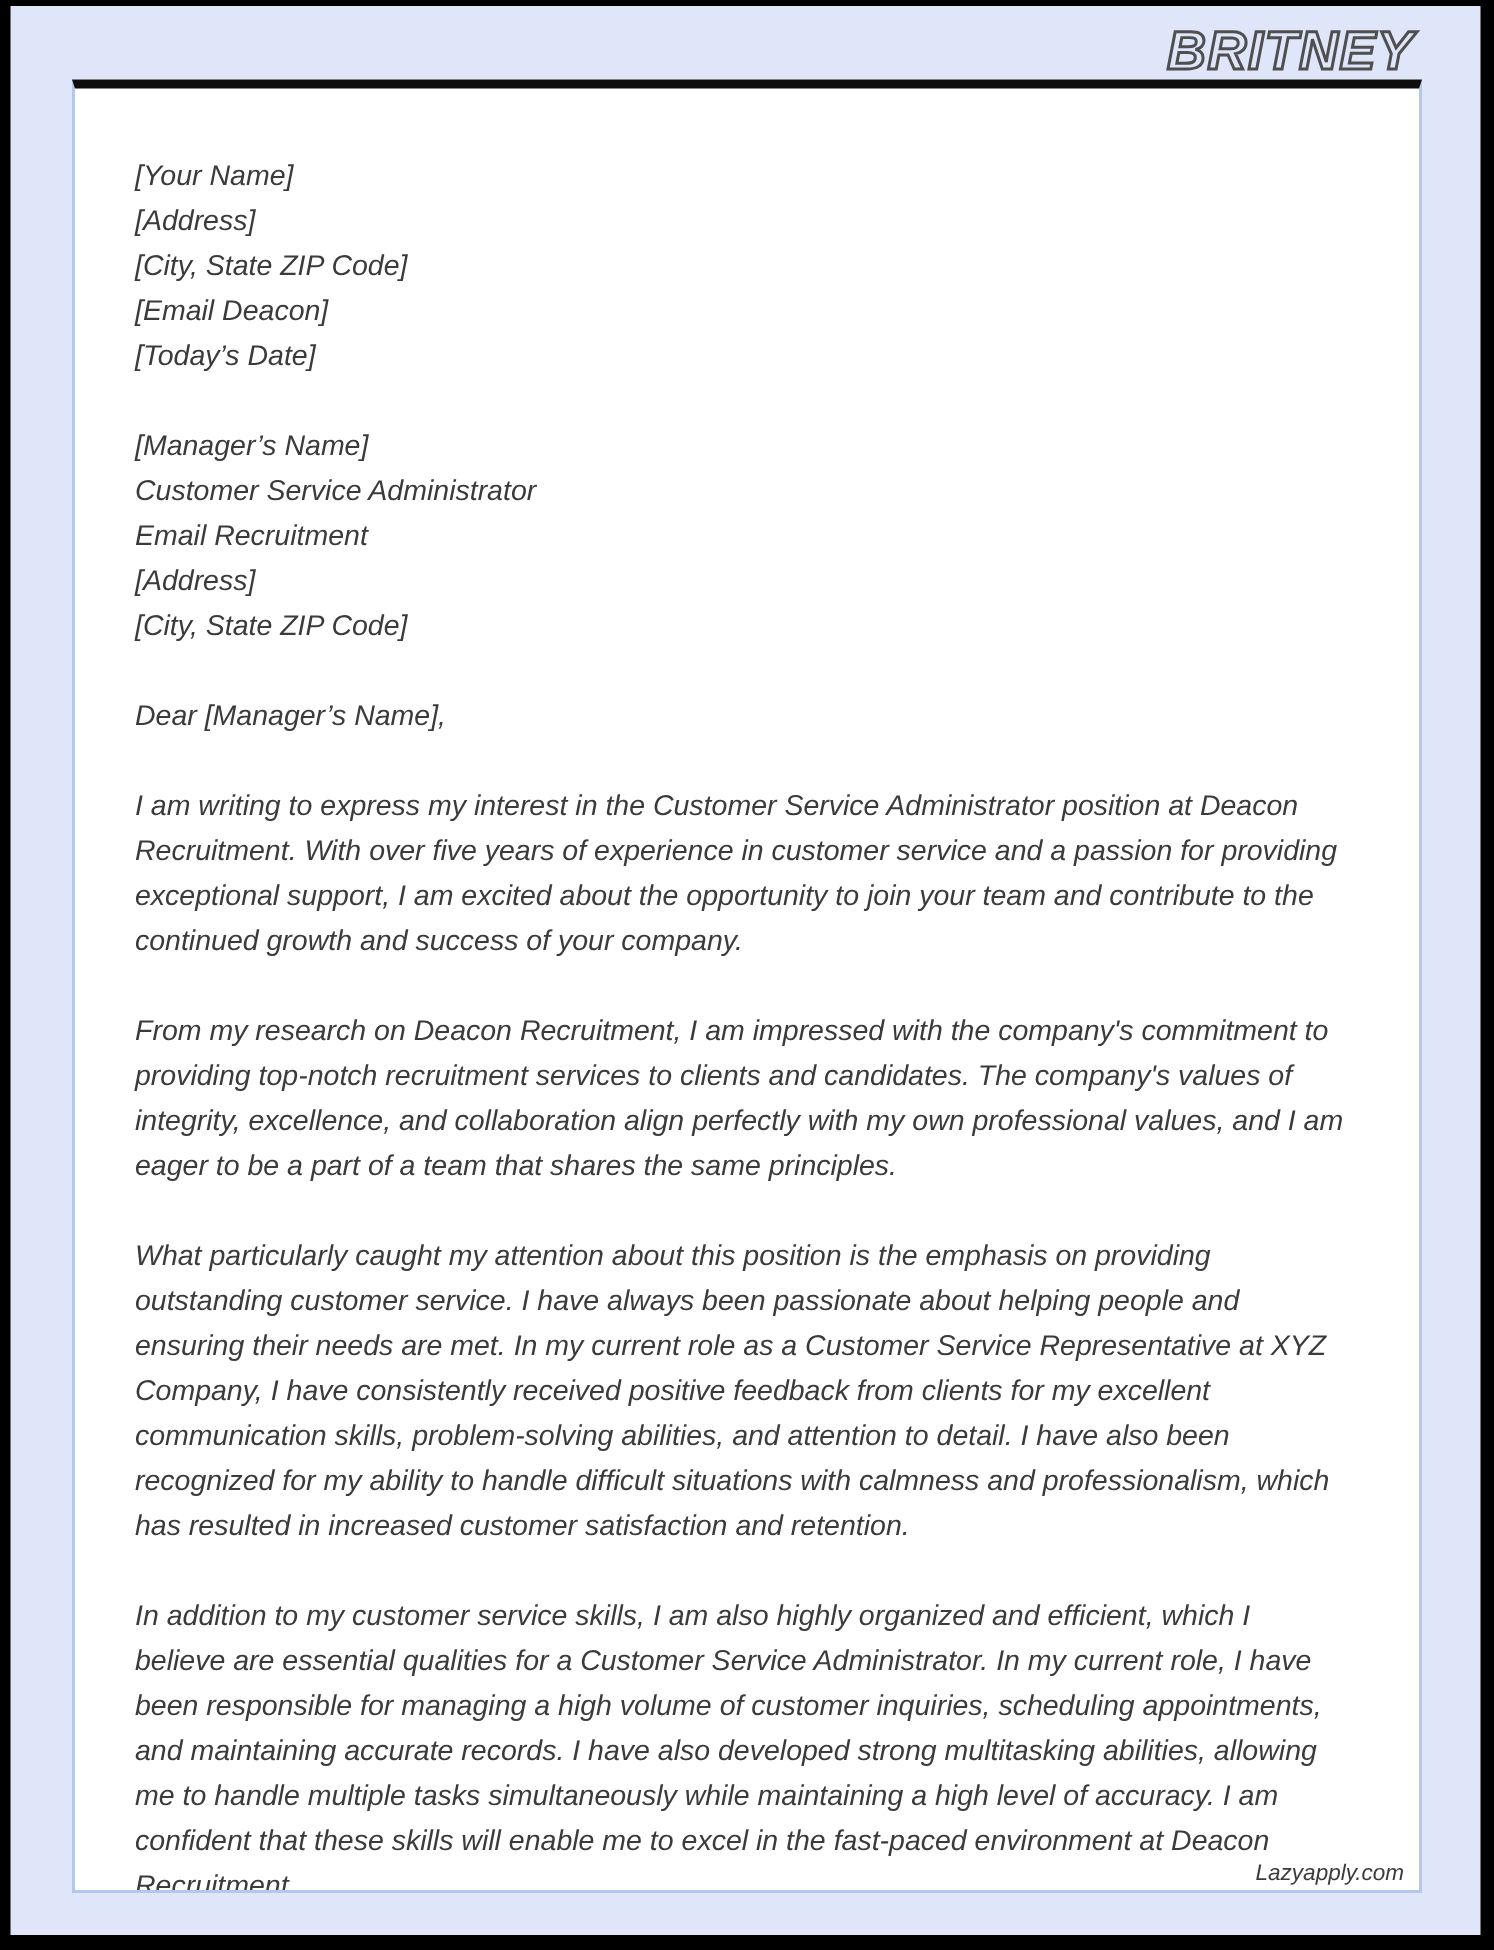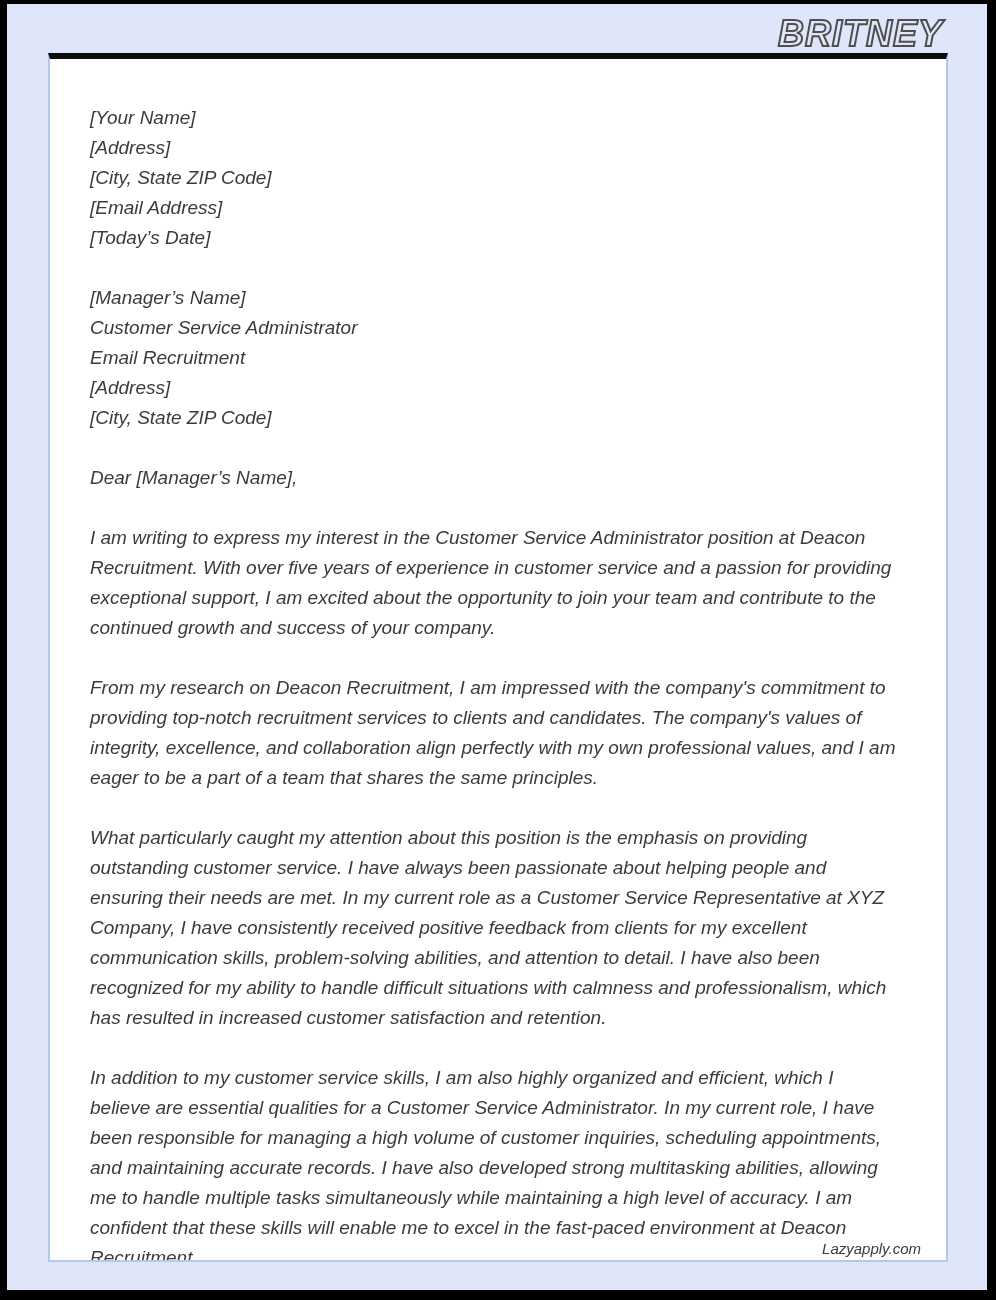--- a/index.html
+++ b/index.html
@@ -55,21 +55,21 @@
     color: #3b3b3b;
   }
 
   .block { margin: 0 0 30px 0; }
   .block p { margin: 0; }
   .salutation { margin: 0 0 30px 0; }
   .para { margin: 0 0 30px 0; }
 
   .watermark {
     position: absolute;
-    right: 25px;
+    right: 10px;
     bottom: 4px;
     font-size: 15px;
     line-height: 1;
     color: #3b3b3b;
   }
 </style>
 </head>
 <body>
 
 <div class="canvas">
@@ -77,21 +77,21 @@
   <div class="brand-logo">BRITNEY</div>
 
   <div class="page">
 
     <div class="content">
 
       <div class="block">
         <p>[Your Name]</p>
         <p>[Address]</p>
         <p>[City, State ZIP Code]</p>
-        <p>[Email Address]</p>
+        <p>[Email Deacon]</p>
         <p>[Today’s Date]</p>
       </div>
 
       <div class="block">
         <p>[Manager’s Name]</p>
         <p>Customer Service Administrator</p>
         <p>Email Recruitment</p>
         <p>[Address]</p>
         <p>[City, State ZIP Code]</p>
       </div>

